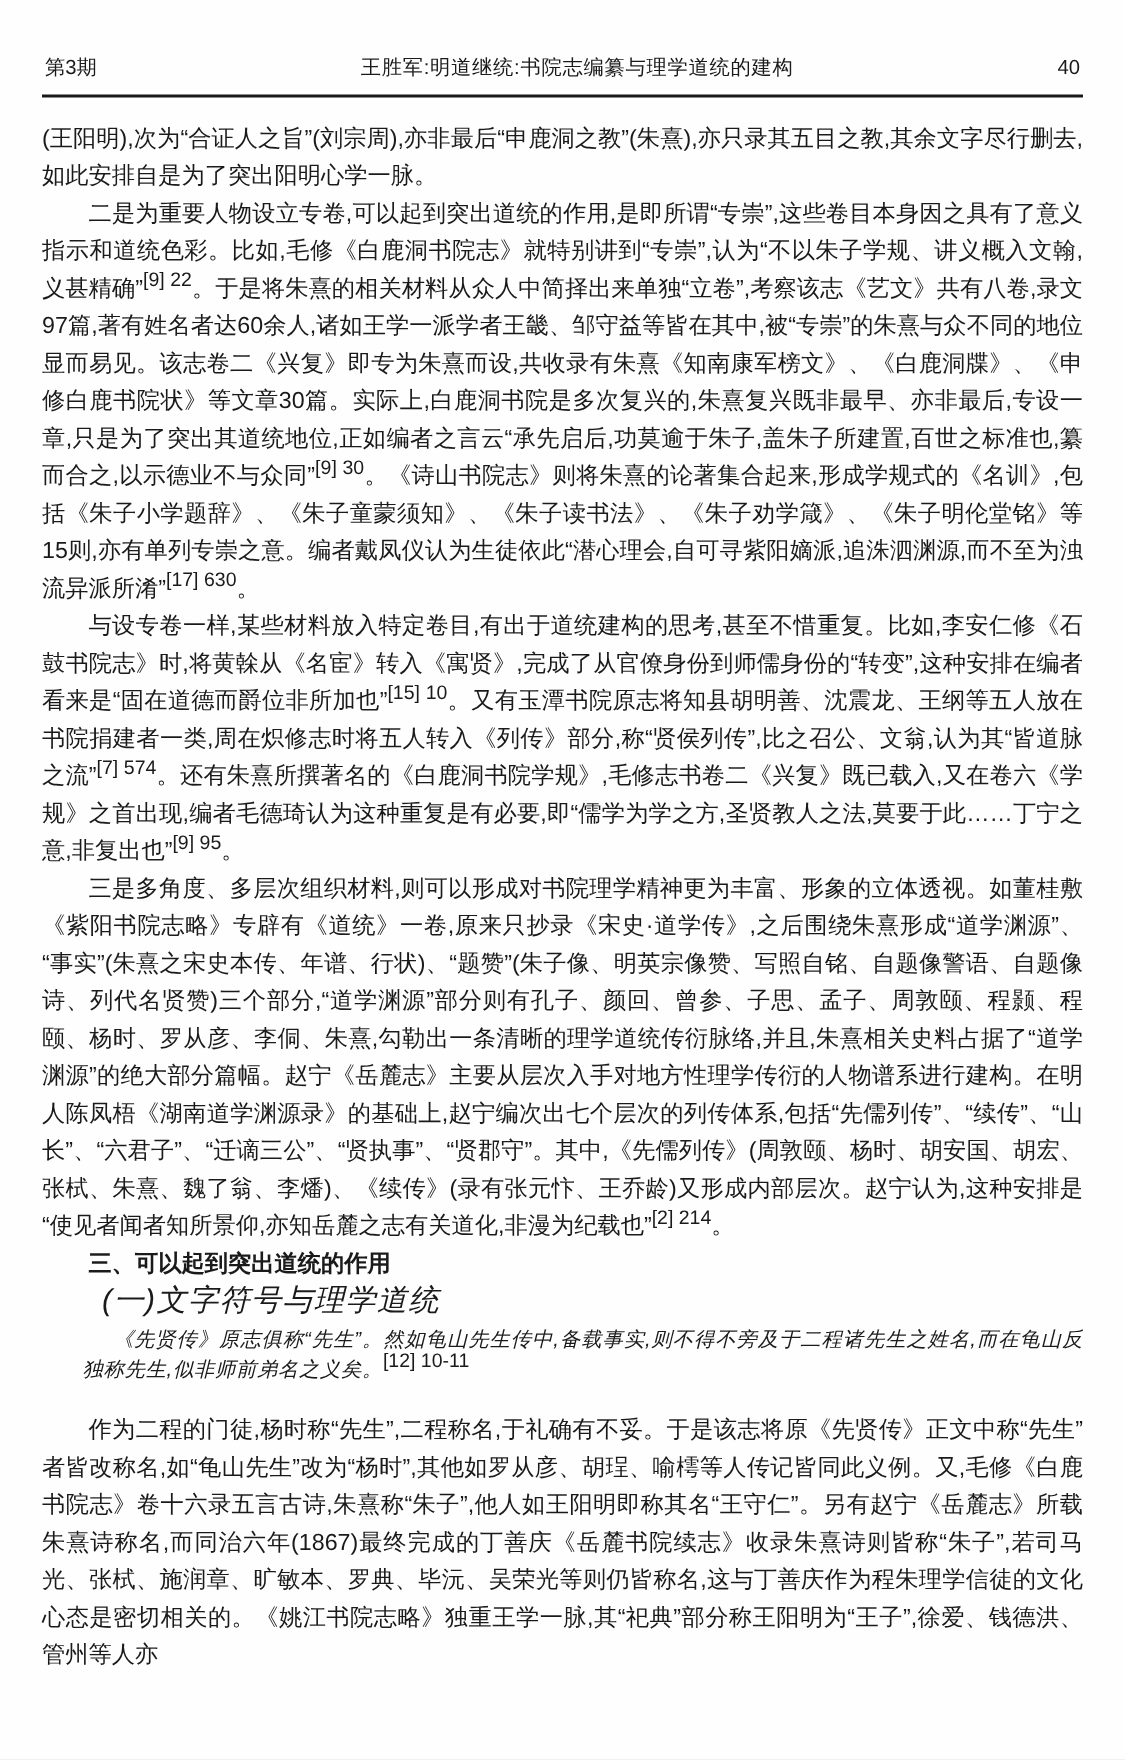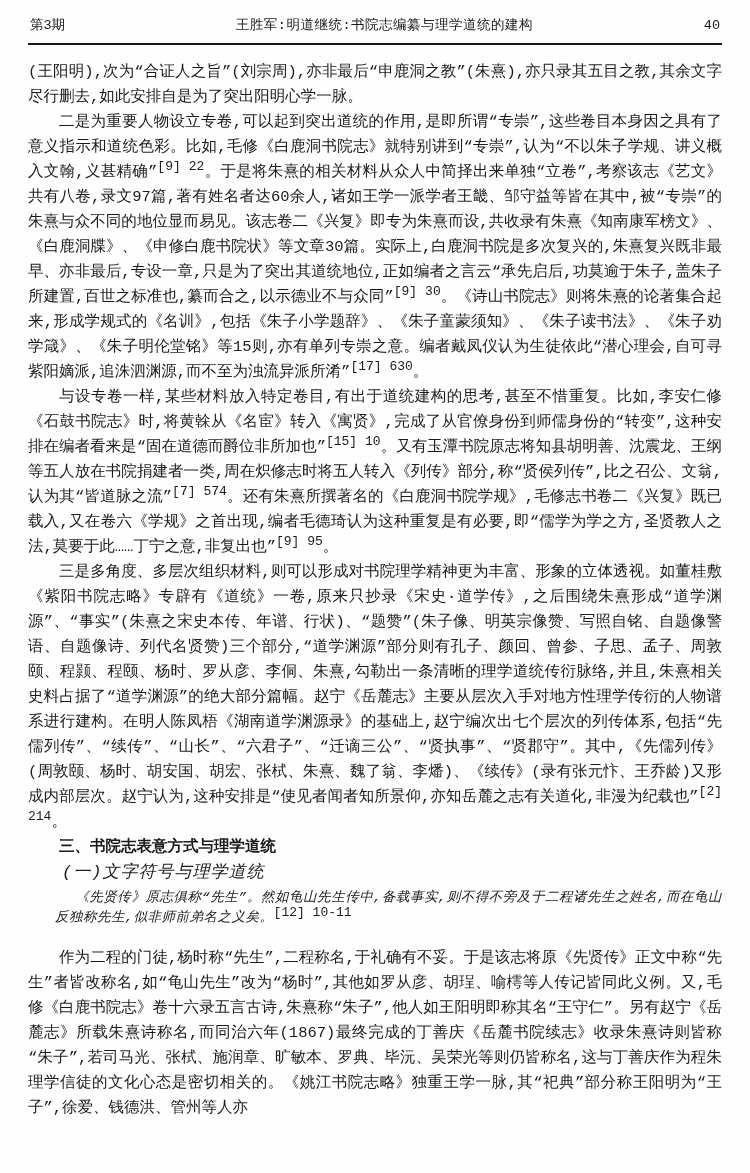--- a/index.html
+++ b/index.html
@@ -7,23 +7,23 @@
     padding: 0;
     background: #e8e8e8;
   }
   .page {
     position: relative;
     width: 750px;
     height: 1173px;
     margin: 0 auto;
     background: #fefefe;
     box-sizing: border-box;
-    padding: 16px 28px 0 28px;
+    padding: 36px 28px 0 28px;
     overflow: hidden;
-    font-family: Liberation Mono, monospace;
+    font-family: Liberation Sans, sans-serif;
     color: #1a1a1a;
   }
   header.page-header {
     display: flex;
     align-items: baseline;
     justify-content: space-between;
     font-size: 13.5px;
     padding: 0 2px 9px 2px;
     border-bottom: 2px solid #1a1a1a;
   }
@@ -45,21 +45,21 @@
   }
   h2.sec-heading {
     margin: 0;
     font-size: 15.5px;
     line-height: 25px;
     font-weight: bold;
     text-indent: 2em;
   }
   h3.sub-heading {
     margin: 0;
-    font-size: 17px;
+    font-size: 20px;
     line-height: 25px;
     font-weight: normal;
     font-style: italic;
     text-indent: 2em;
     letter-spacing: 1px;
   }
   blockquote.quote {
     margin: 3px 0 19px 2em;
     font-size: 13.5px;
     line-height: 19.5px;
@@ -84,19 +84,19 @@
     <span class="hdr-issue">第3期</span>
     <span class="hdr-title">王胜军:明道继统:书院志编纂与理学道统的建构</span>
     <span class="hdr-page">40</span>
   </header>
 
   <main class="article-body">
     <p class="cont"><span>(王阳明),次为“合证人之旨”(刘宗周),亦非最后“申鹿洞之教”(朱熹),亦只录其五目之教,其余文字尽行删去,如此安排自是为了突出阳明心学一脉。</span></p>
     <p><span>二是为重要人物设立专卷,可以起到突出道统的作用,是即所谓“专崇”,这些卷目本身因之具有了意义指示和道统色彩。比如,毛修《白鹿洞书院志》就特别讲到“专崇”,认为“不以朱子学规、讲义概入文翰,义甚精确”</span><sup class="cite">[9] 22</sup><span>。于是将朱熹的相关材料从众人中简择出来单独“立卷”,考察该志《艺文》共有八卷,录文97篇,著有姓名者达60余人,诸如王学一派学者王畿、邹守益等皆在其中,被“专崇”的朱熹与众不同的地位显而易见。该志卷二《兴复》即专为朱熹而设,共收录有朱熹《知南康军榜文》、《白鹿洞牒》、《申修白鹿书院状》等文章30篇。实际上,白鹿洞书院是多次复兴的,朱熹复兴既非最早、亦非最后,专设一章,只是为了突出其道统地位,正如编者之言云“承先启后,功莫逾于朱子,盖朱子所建置,百世之标准也,纂而合之,以示德业不与众同”</span><sup class="cite">[9] 30</sup><span>。《诗山书院志》则将朱熹的论著集合起来,形成学规式的《名训》,包括《朱子小学题辞》、《朱子童蒙须知》、《朱子读书法》、《朱子劝学箴》、《朱子明伦堂铭》等15则,亦有单列专崇之意。编者戴凤仪认为生徒依此“潜心理会,自可寻紫阳嫡派,追洙泗渊源,而不至为浊流异派所淆”</span><sup class="cite">[17] 630</sup><span>。</span></p>
     <p><span>与设专卷一样,某些材料放入特定卷目,有出于道统建构的思考,甚至不惜重复。比如,李安仁修《石鼓书院志》时,将黄榦从《名宦》转入《寓贤》,完成了从官僚身份到师儒身份的“转变”,这种安排在编者看来是“固在道德而爵位非所加也”</span><sup class="cite">[15] 10</sup><span>。又有玉潭书院原志将知县胡明善、沈震龙、王纲等五人放在书院捐建者一类,周在炽修志时将五人转入《列传》部分,称“贤侯列传”,比之召公、文翁,认为其“皆道脉之流”</span><sup class="cite">[7] 574</sup><span>。还有朱熹所撰著名的《白鹿洞书院学规》,毛修志书卷二《兴复》既已载入,又在卷六《学规》之首出现,编者毛德琦认为这种重复是有必要,即“儒学为学之方,圣贤教人之法,莫要于此……丁宁之意,非复出也”</span><sup class="cite">[9] 95</sup><span>。</span></p>
     <p><span>三是多角度、多层次组织材料,则可以形成对书院理学精神更为丰富、形象的立体透视。如董桂敷《紫阳书院志略》专辟有《道统》一卷,原来只抄录《宋史·道学传》,之后围绕朱熹形成“道学渊源”、“事实”(朱熹之宋史本传、年谱、行状)、“题赞”(朱子像、明英宗像赞、写照自铭、自题像警语、自题像诗、列代名贤赞)三个部分,“道学渊源”部分则有孔子、颜回、曾参、子思、孟子、周敦颐、程颢、程颐、杨时、罗从彦、李侗、朱熹,勾勒出一条清晰的理学道统传衍脉络,并且,朱熹相关史料占据了“道学渊源”的绝大部分篇幅。赵宁《岳麓志》主要从层次入手对地方性理学传衍的人物谱系进行建构。在明人陈凤梧《湖南道学渊源录》的基础上,赵宁编次出七个层次的列传体系,包括“先儒列传”、“续传”、“山长”、“六君子”、“迁谪三公”、“贤执事”、“贤郡守”。其中,《先儒列传》(周敦颐、杨时、胡安国、胡宏、张栻、朱熹、魏了翁、李燔)、《续传》(录有张元忭、王乔龄)又形成内部层次。赵宁认为,这种安排是“使见者闻者知所景仰,亦知岳麓之志有关道化,非漫为纪载也”</span><sup class="cite">[2] 214</sup><span>。</span></p>
-    <h2 class="sec-heading">三、书院志表意方式与理学道统</h2>
+    <h2 class="sec-heading">三、可以起到突出道统的作用</h2>
     <h3 class="sub-heading">(一)文字符号与理学道统</h3>
     <blockquote class="quote"><span>《先贤传》原志俱称“先生”。然如龟山先生传中,备载事实,则不得不旁及于二程诸先生之姓名,而在龟山反独称先生,似非师前弟名之义矣。</span><sup class="cite">[12] 10-11</sup></blockquote>
     <p><span>作为二程的门徒,杨时称“先生”,二程称名,于礼确有不妥。于是该志将原《先贤传》正文中称“先生”者皆改称名,如“龟山先生”改为“杨时”,其他如罗从彦、胡珵、喻樗等人传记皆同此义例。又,毛修《白鹿书院志》卷十六录五言古诗,朱熹称“朱子”,他人如王阳明即称其名“王守仁”。另有赵宁《岳麓志》所载朱熹诗称名,而同治六年(1867)最终完成的丁善庆《岳麓书院续志》收录朱熹诗则皆称“朱子”,若司马光、张栻、施润章、旷敏本、罗典、毕沅、吴荣光等则仍皆称名,这与丁善庆作为程朱理学信徒的文化心态是密切相关的。《姚江书院志略》独重王学一脉,其“祀典”部分称王阳明为“王子”,徐爱、钱德洪、管州等人亦</span></p>
   </main>
 
 </div>
 
 </body></html>

